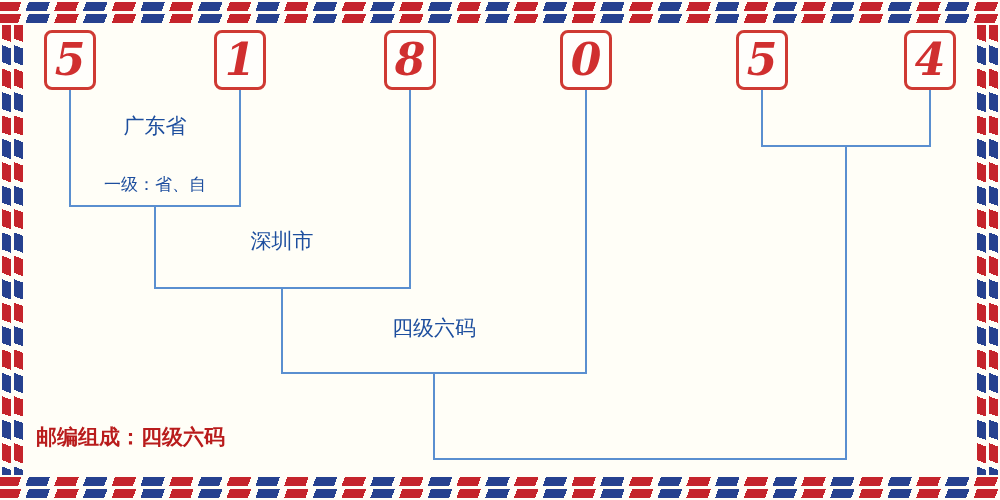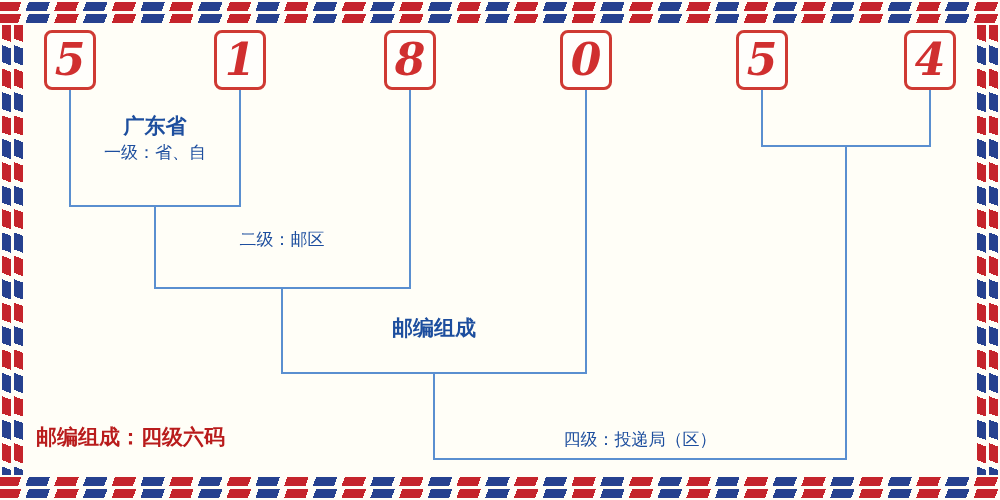--- a/index.html
+++ b/index.html
@@ -37,22 +37,22 @@
     font-size:44px; color:#d02f2f; line-height:1;
   }
 
   
   .line { position:absolute; background:#5a8fd0; }
   .lh { height:2px; }
   .lv { width:2px; }
 
   
   .lbl { position:absolute; text-align:center; color:#1d4e9e; }
-  .lbl-name { font-weight:bold; font-size:21px; line-height:1.35; }
-  .lbl-desc { font-size:17px; line-height:1.45; }
+  .lbl-name { font-weight:normal; font-size:21px; line-height:1.35; }
+  .lbl-desc { font-size:17px; line-height:1.45;margin-top:32px; }
   .footer-label {
     position:absolute; left:36px; top:423px;
     color:#b91c1c; font-size:21px; font-weight:bold;
   }
 </style>
 </head>
 <body>
 
 <div class="canvas">
 
@@ -102,24 +102,23 @@
   <div class="line lv" style="left:761px; top:90px;  height:57px;"></div>
   <div class="line lv" style="left:929px; top:90px;  height:57px;"></div>
   <div class="line lh" style="left:761px; top:145px; width:170px;"></div>
 
   <div class="lbl" style="left:70px; top:112px; width:170px;">
     <div class="lbl-name">广东省</div>
     <div class="lbl-desc">一级：省、自</div>
   </div>
 
   <div class="lbl" style="left:182px; top:227px; width:200px;">
-    <div class="lbl-desc">二级：邮区</div>
+    <div class="lbl-name">深圳市</div>
   </div>
 
   <div class="lbl" style="left:324px; top:314px; width:220px;">
-    <div class="lbl-name">邮编组成</div>
+    <div class="lbl-name">四级六码</div>
   </div>
 
-  <div class="lbl lbl-desc" style="left:530px; top:427px; width:220px;">四级：投递局（区）</div>
 
   <div class="footer-label">邮编组成：四级六码</div>
 
 </div>
 
 </body></html>

